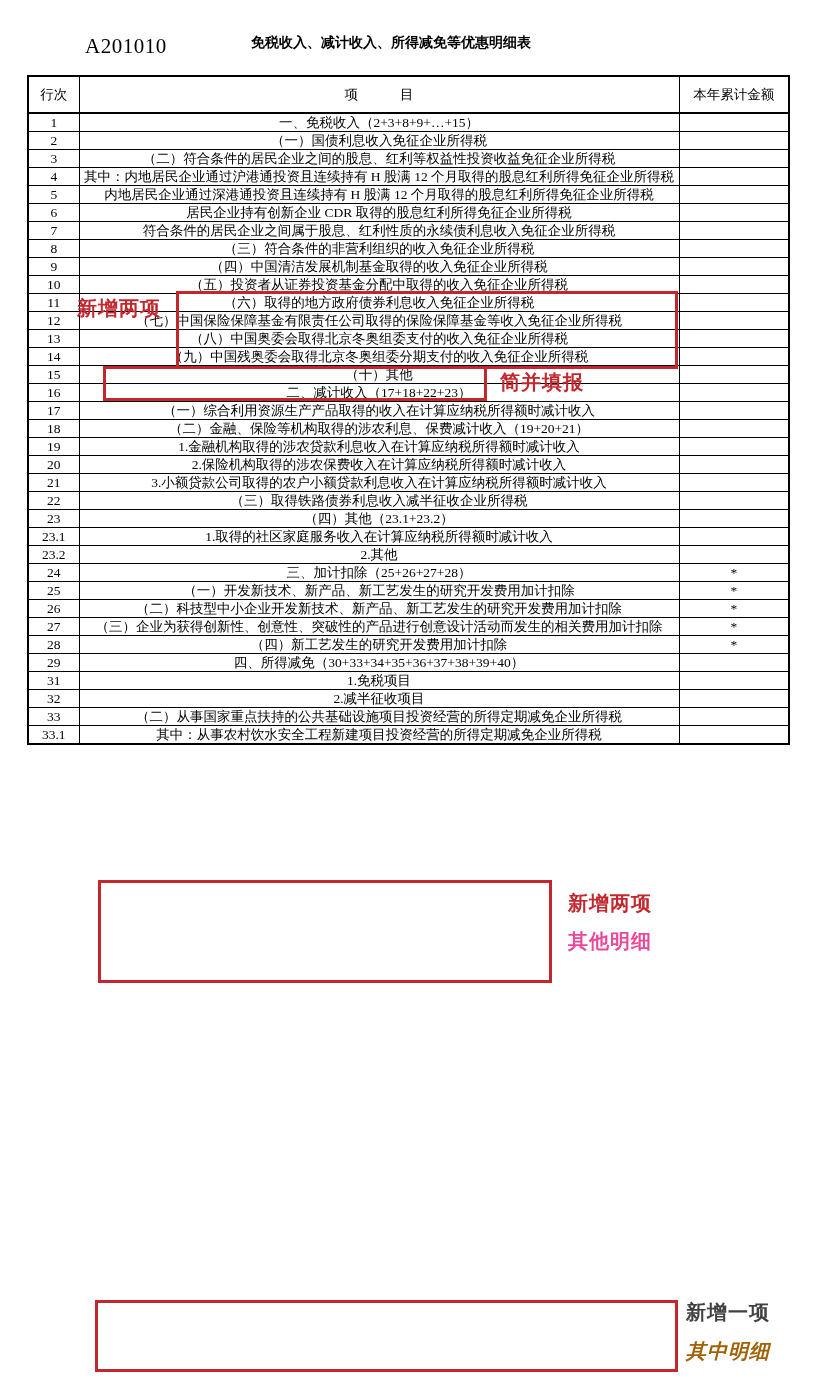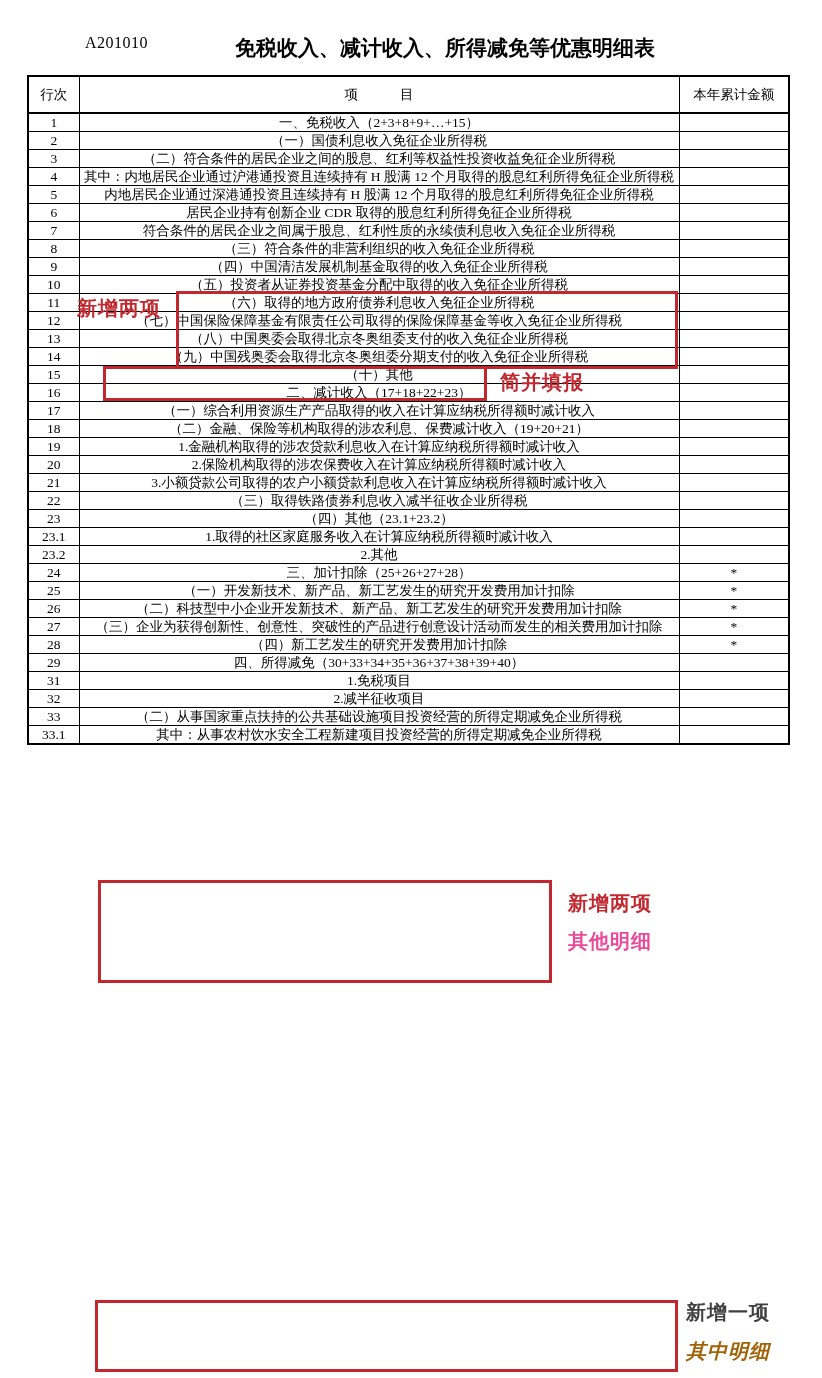--- a/index.html
+++ b/index.html
@@ -21,30 +21,30 @@
     position: absolute;
     left: 0;
     top: 34px;
     width: 822px;
     height: 36px;
   }
   #form-code {
     position: absolute;
     left: 85px;
     top: 0;
-    font-size: 16px;
+    font-size: 21px;
     letter-spacing: 0.5px;
     font-family: "Liberation Serif", "DejaVu Serif", serif;
     white-space: nowrap;
   }
   #form-title {
     position: absolute;
-    left: 235px;
+    left: 251px;
     top: 0;
-    font-size: 21px;
+    font-size: 14px;
     font-weight: 600;
     white-space: nowrap;
     font-family: Liberation Sans, sans-serif;
   }
 
   
   #form-table {
     position: absolute;
     left: 27px;
     top: 75px;

